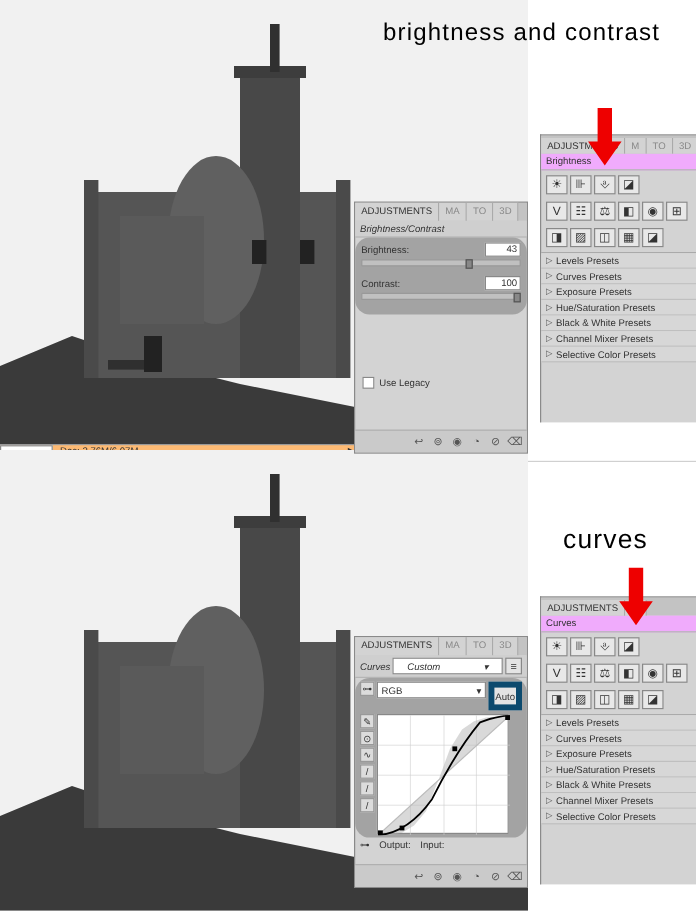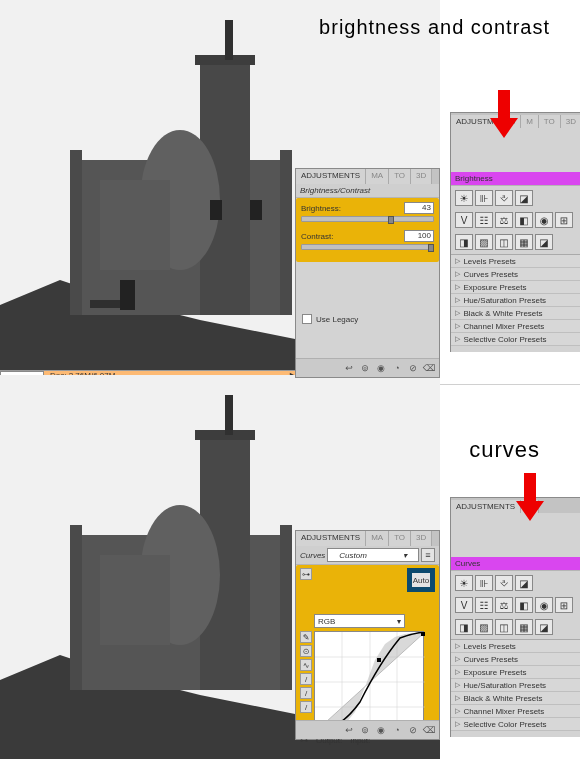--- a/index.html
+++ b/index.html
@@ -10,46 +10,46 @@
 .castle { position: absolute; left: 0; top: 0; width: 440px; height: 384px; background: #f5f5f5; }
 .castle svg { width: 100%; height: 100%; }
 .statusbar { position: absolute; left: 0; bottom: 0; height: 14px; width: 300px; background: #fdba74; border-top: 1px solid #999; display: flex; align-items: flex-start; font-size: 8px; color: #333; }
 .zoombox { width: 44px; height: 14px; background: #fff; border: 1px solid #888; display: flex; align-items: center; padding: 0 2px; }
 .docinfo { padding: 0 6px; }
 .statusbar .arrow { margin-left: auto; margin-right: 4px; font-size: 8px; }
 .right-panel { position: absolute; right: 0; top: 112px; width: 130px; height: 240px; background: #d3d3d3; border-left: 1px solid #8a8a8a; border-top: 1px solid #8a8a8a; z-index: 5; }
 .tab-row { display: flex; height: 15px; background: #c3c3c3; font-size: 8px; align-items: flex-end; }
 .tab { padding: 2px 5px; background: #d3d3d3; border-right: 1px solid #aaa; }
 .tab.dim { color: #888; }
-.section-title { padding: 2px 4px; font-size: 8px; background: #d946ef; border-bottom: 1px solid #b5b5b5; margin-top: 44px; }
+.section-title { padding: 2px 4px; font-size: 8px; background: #f0abfc; border-bottom: 1px solid #b5b5b5; }
 .icon-grid { padding: 4px; display: flex; flex-wrap: wrap; gap: 2px; }
 .icon-btn { width: 18px; height: 16px; background: #e8e8e8; border: 1px solid #888; display: flex; align-items: center; justify-content: center; font-size: 10px; cursor: pointer; }
 .icon-sep { width: 100%; height: 2px; }
 .presets { border-top: 1px solid #aaa; }
 .preset-row { display: flex; align-items: center; height: 13px; padding: 0 4px; border-bottom: 1px solid #bfbfbf; background: #d7d7d7; font-size: 8px; cursor: pointer; }
 .preset-row .tri { margin-right: 3px; font-size: 7px; color: #555; }
 .arrow-ann { position: absolute; z-index: 20; }
 .title-ann { position: absolute; z-index: 25; font-weight: normal; letter-spacing: 1px; }
 .float-panel { position: absolute; width: 145px; background: #d3d3d3; border: 1px solid #8a8a8a; z-index: 8; }
 .fp-tabs { display: flex; height: 15px; background: #c3c3c3; font-size: 8px; }
 .fp-subtitle { padding: 2px 4px; font-size: 8px; background: #cfcfcf; border-bottom: 1px solid #b5b5b5; display: flex; align-items: center; gap: 2px; font-style: italic; }
-.hl-pink { background: #eab308; border-radius: 2px; }
+.hl-pink { background: #a3a3a3; border-radius: 12px; }
 .slider-block { padding: 4px 5px; }
 .slider-row { margin-bottom: 8px; }
 .slider-label-line { display: flex; justify-content: space-between; align-items: center; font-size: 8px; margin-bottom: 2px; }
 .value-box { width: 30px; height: 12px; background: #fff; border: 1px solid #888; text-align: right; padding: 0 2px; font-size: 8px; }
 .slider-track { position: relative; height: 6px; background: #c0c0c0; border: 1px solid #999; border-radius: 1px; }
 .slider-thumb { position: absolute; top: -1px; width: 6px; height: 8px; background: #888; border: 1px solid #555; }
 .legacy-row { display: flex; align-items: center; gap: 4px; padding: 4px 6px; font-size: 8px; margin-top: 48px; }
 .checkbox { width: 10px; height: 10px; background: #fff; border: 1px solid #888; }
 .bottom-icons { display: flex; gap: 4px; padding: 3px 4px; border-top: 1px solid #b0b0b0; background: #cacaca; justify-content: flex-end; }
 .bicon { width: 12px; height: 12px; display: flex; align-items: center; justify-content: center; font-size: 9px; color: #555; }
 .curves-body { padding: 3px 4px; }
 .curve-controls { display: flex; gap: 2px; margin-bottom: 3px; }
-.channel-sel { flex: 1; height: 14px; background: #fff; border: 1px solid #888; font-size: 8px; display: flex; align-items: center; padding: 0 3px; justify-content: space-between; margin-top: 46px; }
+.channel-sel { flex: 1; height: 14px; background: #fff; border: 1px solid #888; font-size: 8px; display: flex; align-items: center; padding: 0 3px; justify-content: space-between; }
 .auto-btn { width: 28px; height: 24px; background: #e4e4e4; border: 5px solid #0c4a6e; font-size: 8px; display: flex; align-items: center; justify-content: center; cursor: pointer; }
 .curve-area { display: flex; gap: 2px; }
 .curve-tools { display: flex; flex-direction: column; gap: 2px; }
 .ctool { width: 12px; height: 12px; background: #dcdcdc; border: 1px solid #999; font-size: 8px; display: flex; align-items: center; justify-content: center; }
 .curve-graph { width: 110px; height: 100px; background: #fff; border: 1px solid #888; position: relative; }
 .io-row { display: flex; gap: 8px; font-size: 8px; padding: 2px 4px; align-items: center; }
 .preset-sel { flex: 1; height: 14px; background: #fff; border: 1px solid #888; font-size: 8px; display: flex; align-items: center; padding: 0 11px; justify-content: space-between; }
 .mini-btn { width: 14px; height: 14px; background: #e4e4e4; border: 1px solid #888; display: flex; align-items: center; justify-content: center; font-size: 9px; }
 .divider-h { height: 1px; background: #d0d0d0; position: absolute; left: 0; right: 0; top: 384px; }
 </style>

